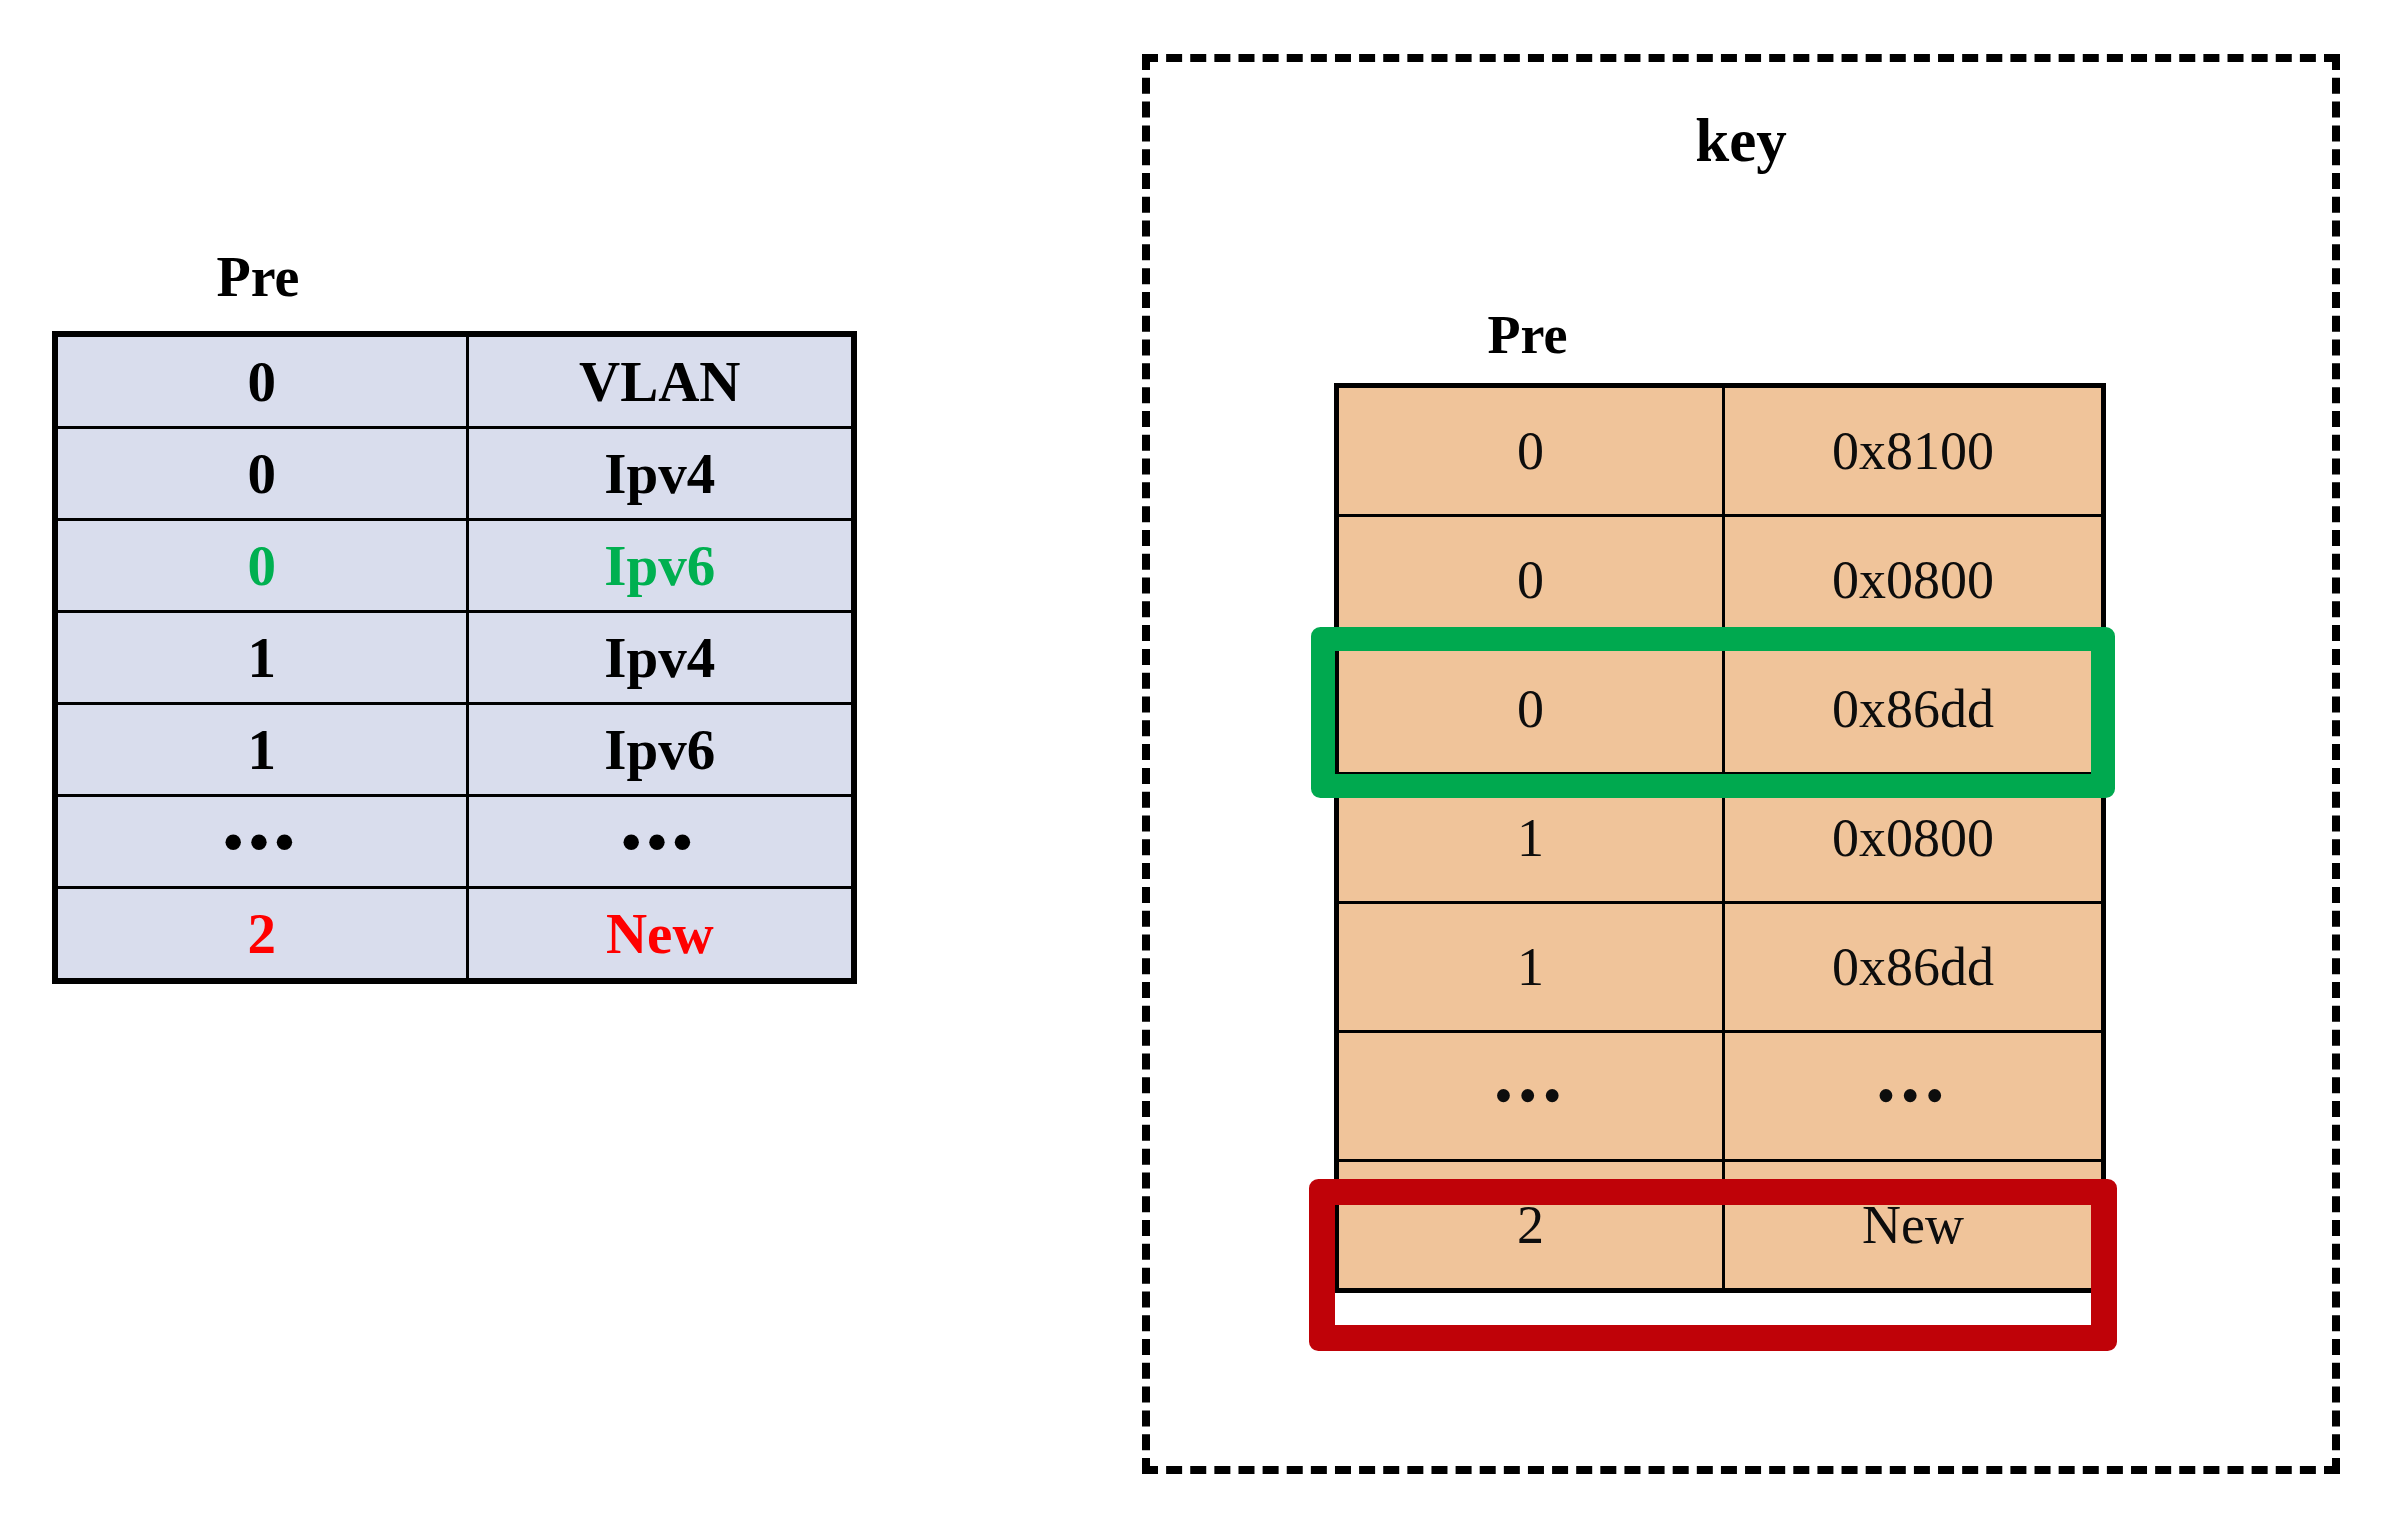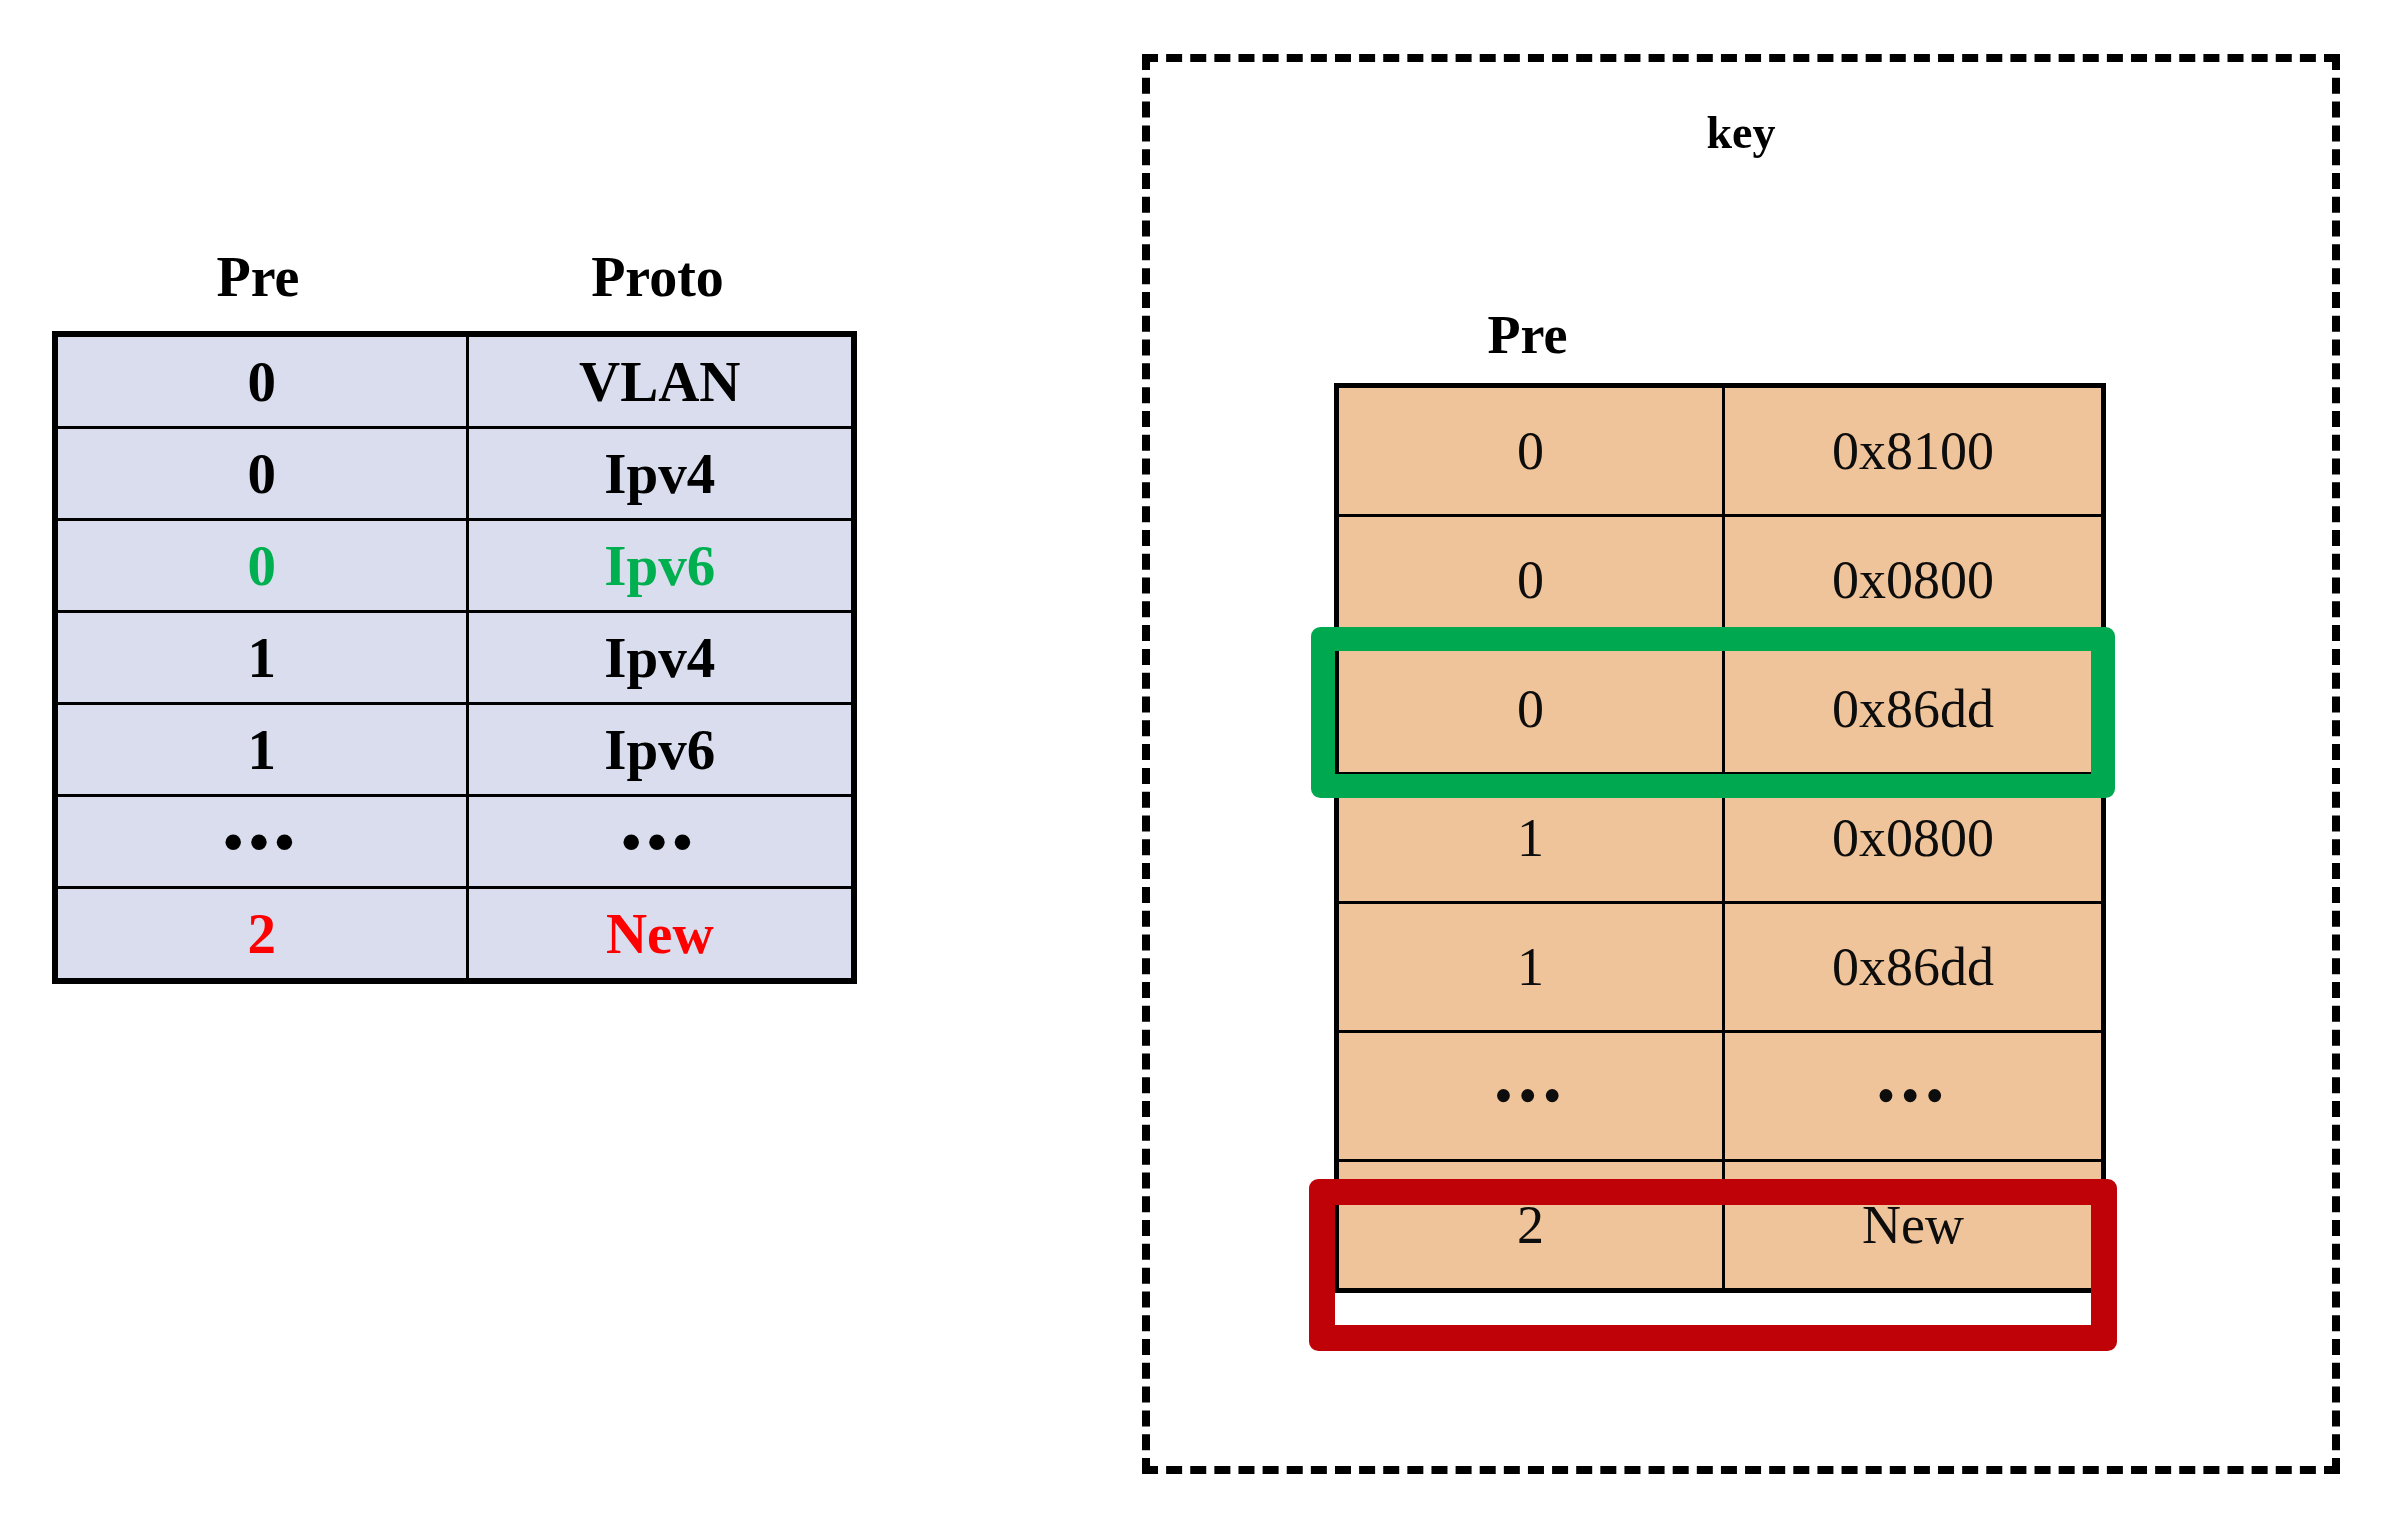--- a/index.html
+++ b/index.html
@@ -87,21 +87,21 @@
     border: 8.3px dashed #000000;
     box-sizing: border-box;
   }
   #key-title {
     position: absolute;
     left: 0;
     right: 0;
     top: 48px;
     text-align: center;
     font-weight: bold;
-    font-size: 46px;
+    font-size: 61px;
     color: #000000;
     line-height: 1;
   }
   #right-inner {
     position: absolute;
     left: 184px;
     top: 225px;
     width: 767px;
   }
   #right-inner .hdr-row { height: 96px; }
@@ -149,21 +149,20 @@
 </style>
 </head>
 <body>
 
 <div class="stage">
 
   <div id="left-panel">
 
     <div class="hdr-row">
       <div class="hdr-cell col-pre">Pre</div>
-      <div class="hdr-cell col-proto">Proto</div>
     </div>
 
     <table class="grid-table" id="left-table">
       <colgroup>
           <col class="c1">
           <col class="c2">
         </colgroup>
       <tbody>
         <tr>
           <td>0</td>

